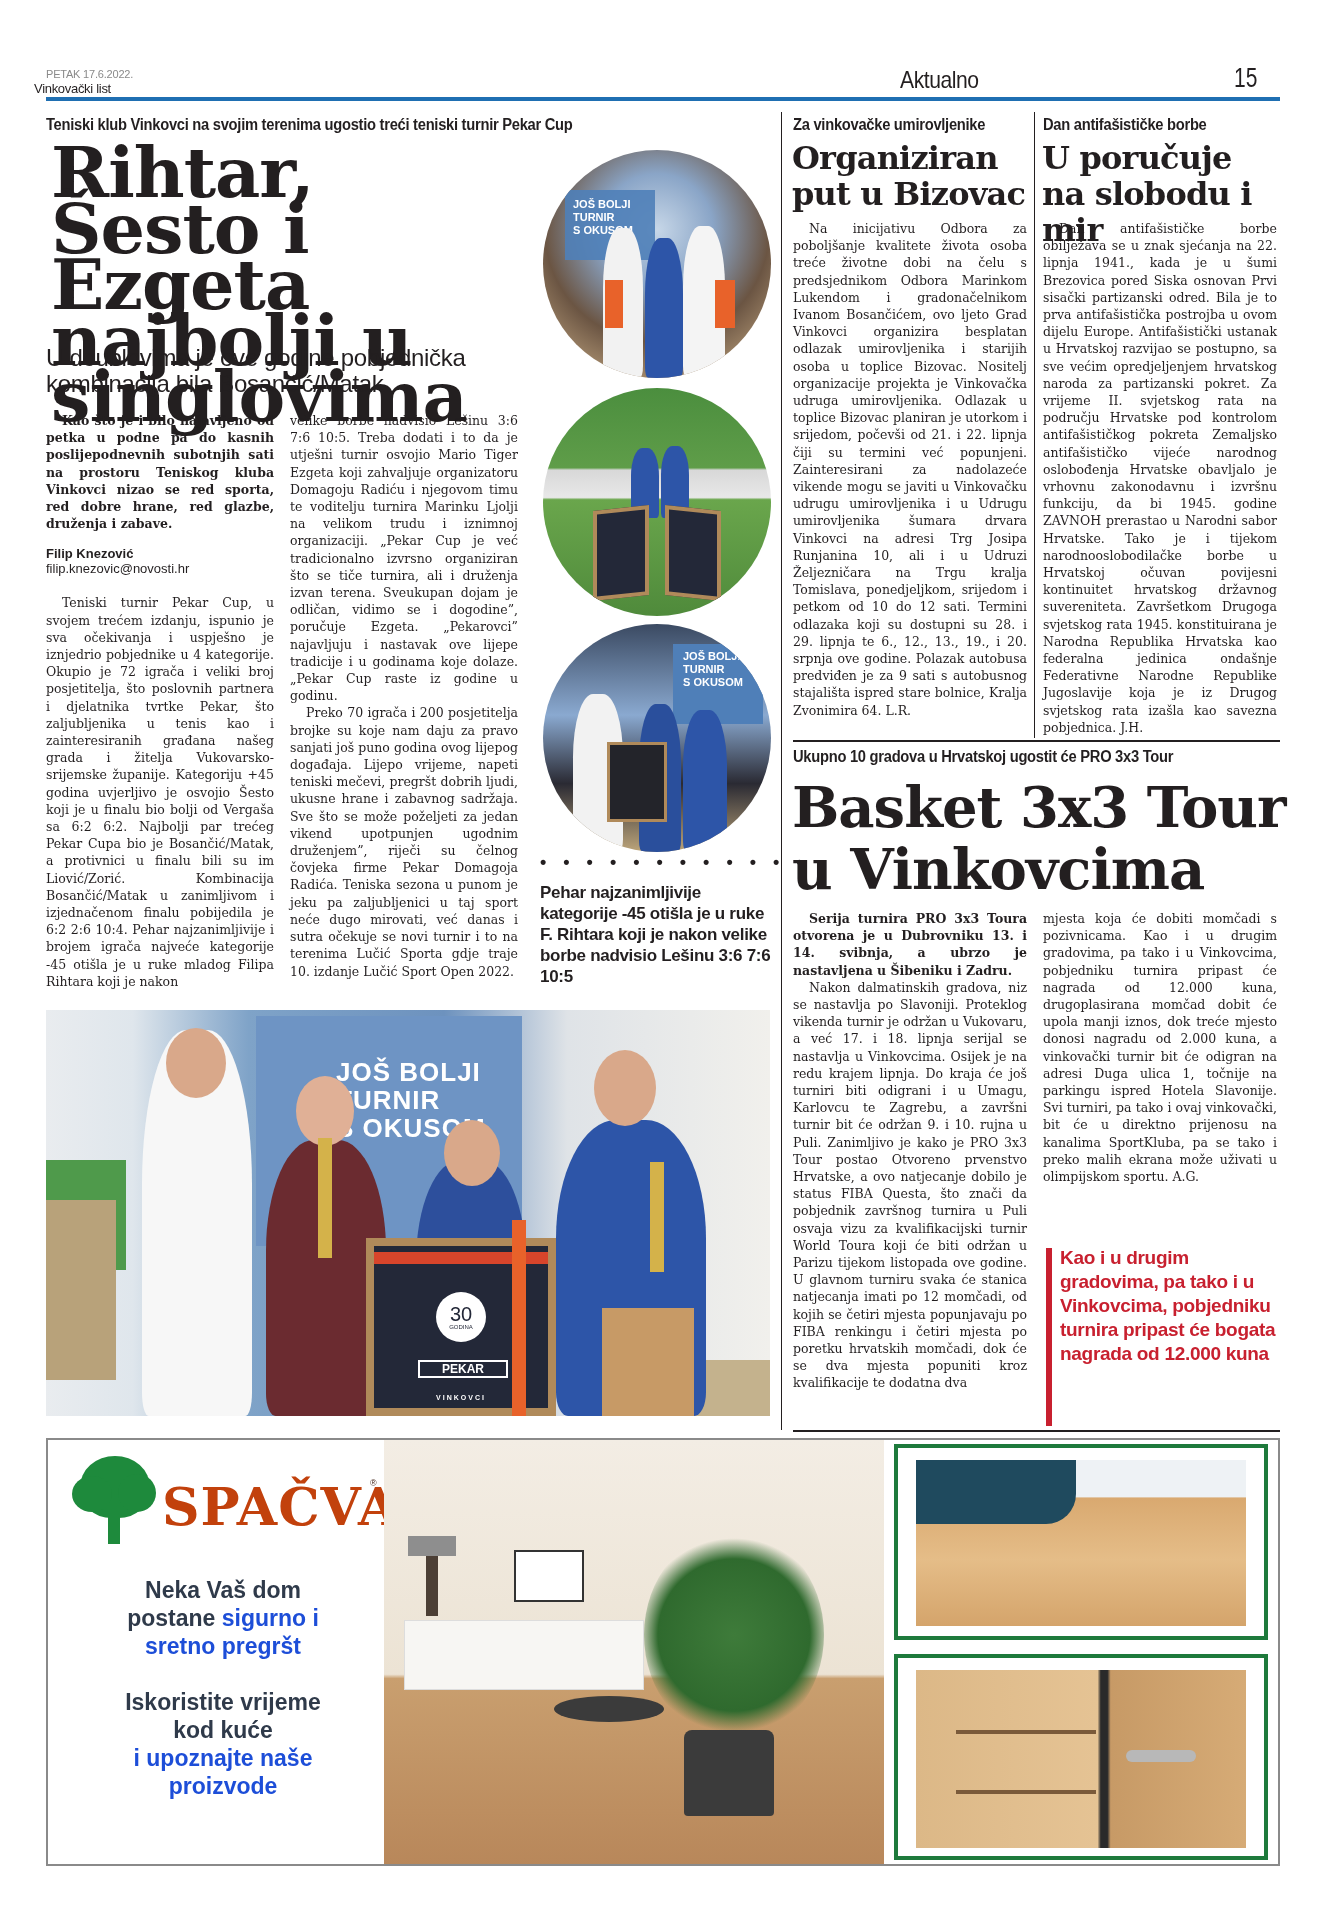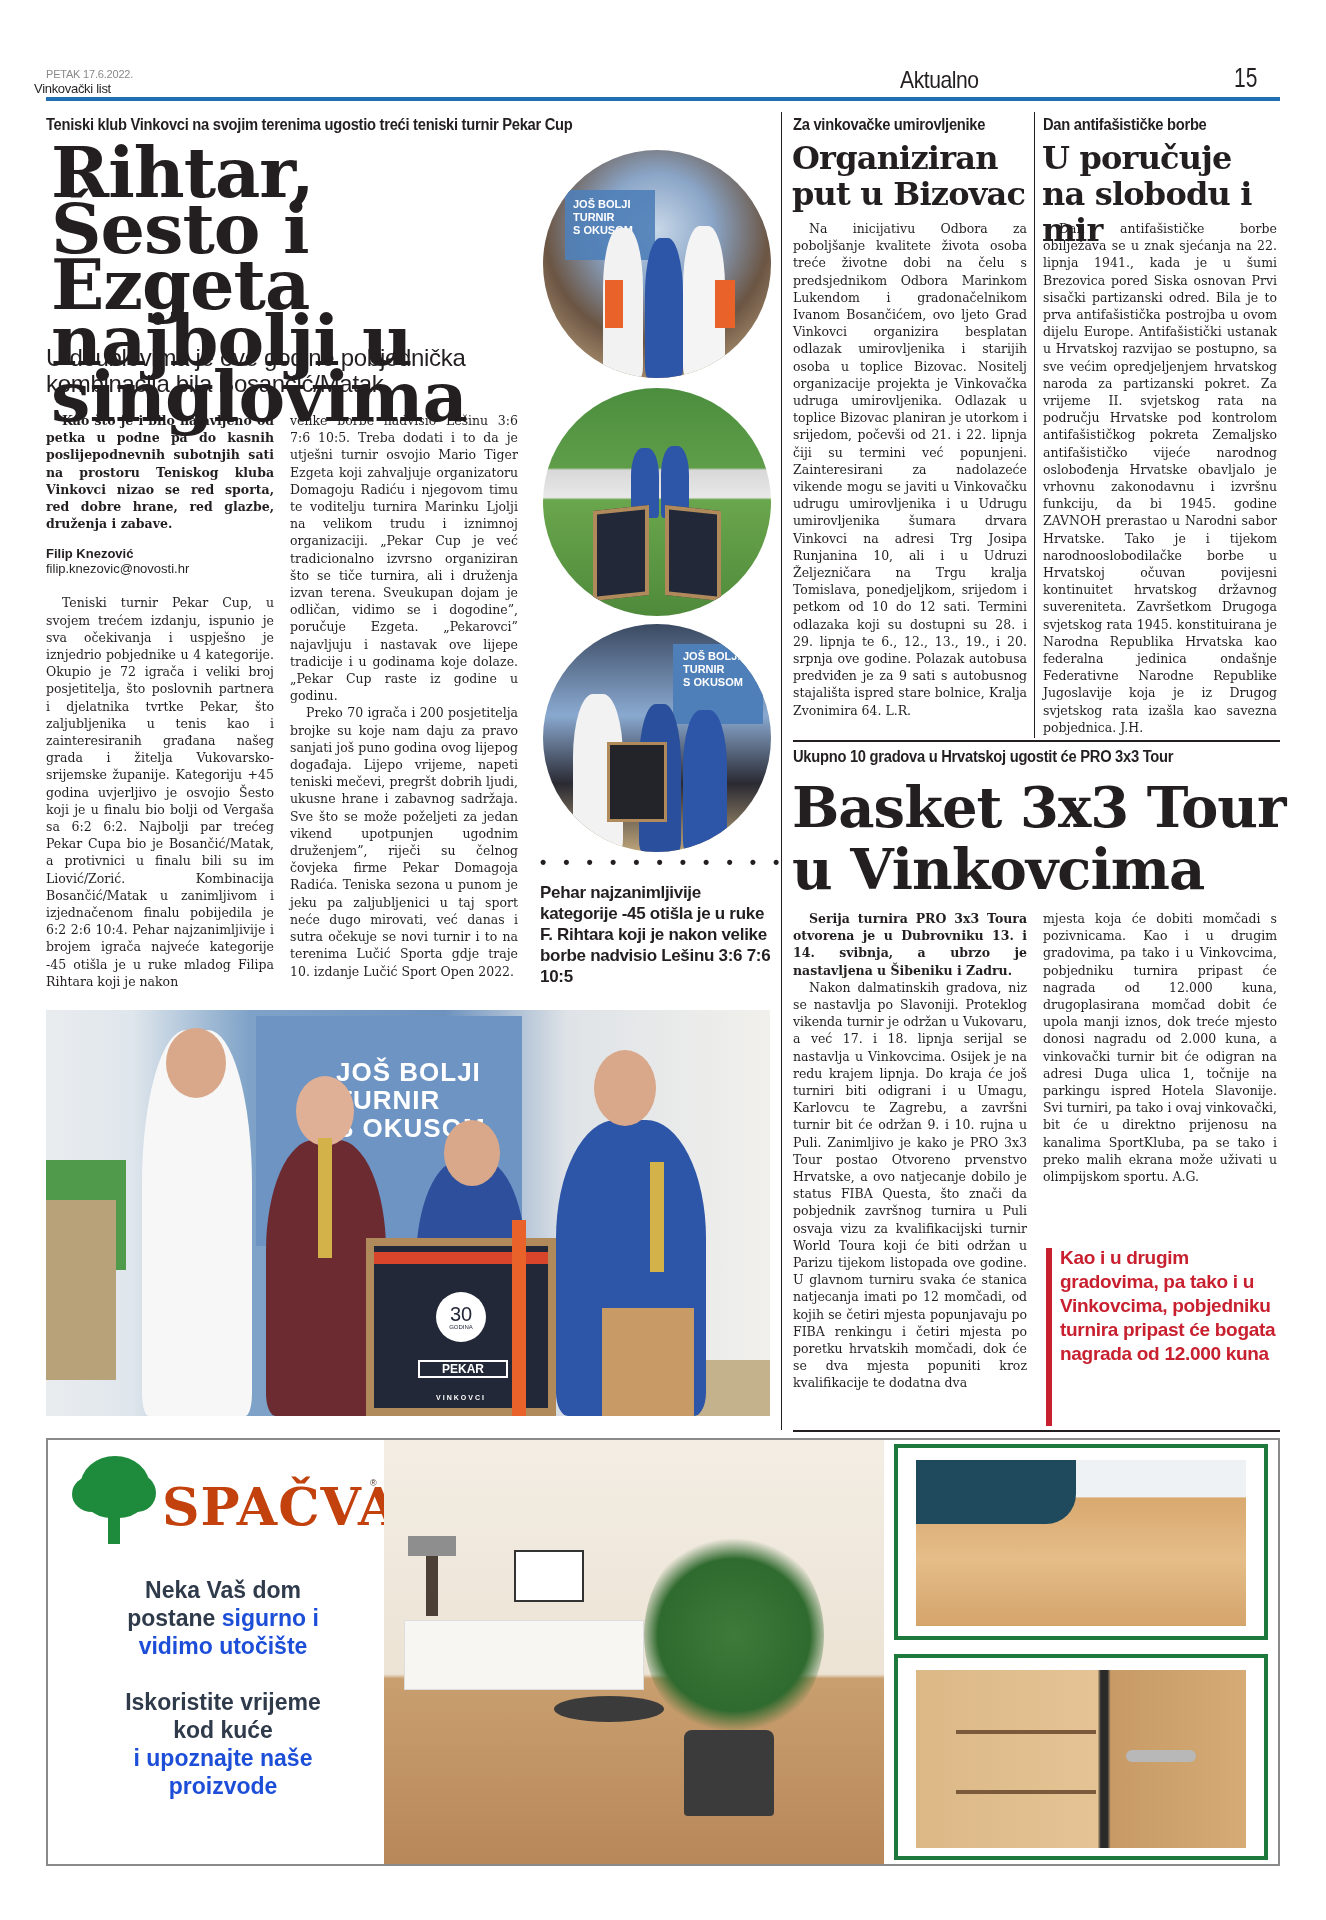--- a/index.html
+++ b/index.html
@@ -203,21 +203,21 @@
     <div class="abs" style="left:0; top:20px; width:40px; height:36px; border-radius:50%; background:#1e8a3c;"></div>
     <div class="abs" style="left:46px; top:18px; width:38px; height:38px; border-radius:50%; background:#1e8a3c;"></div>
     <div class="abs" style="left:36px; top:54px; width:12px; height:34px; background:#1e8a3c;"></div>
   </div>
   <div class="abs ad-brand" style="left:114px; top:36px;">SPAČVA</div>
   <div class="abs" style="left:322px; top:38px; font:9px 'Liberation Sans',sans-serif; color:#4a2e24;">®</div>
 
   <div class="abs ad-copy" style="left:10px; top:128px; width:330px;margin-top:8px;">
     <div class="ad-dark">Neka Vaš dom</div>
     <div><span class="ad-dark">postane </span><span class="ad-green">sigurno i</span></div>
-    <div class="ad-green">vidimo utočište</div>
+    <div class="ad-green">sretno pregršt</div>
   </div>
   <div class="abs ad-copy" style="left:10px; top:248px; width:330px;">
     <div class="ad-dark">Iskoristite vrijeme</div>
     <div class="ad-dark">kod kuće</div>
     <div class="ad-green">i upoznajte naše</div>
     <div class="ad-green">proizvode</div>
   </div>
 
   <div class="abs" style="left:336px; top:0; width:500px; height:426px; background:linear-gradient(180deg, #f3ede4 0%, #ece3d4 55%, #c99f6f 56%, #b8875a 100%);">
     <div class="abs" style="left:24px; top:96px; width:48px; height:20px; background:#8e8e8e;"></div>

